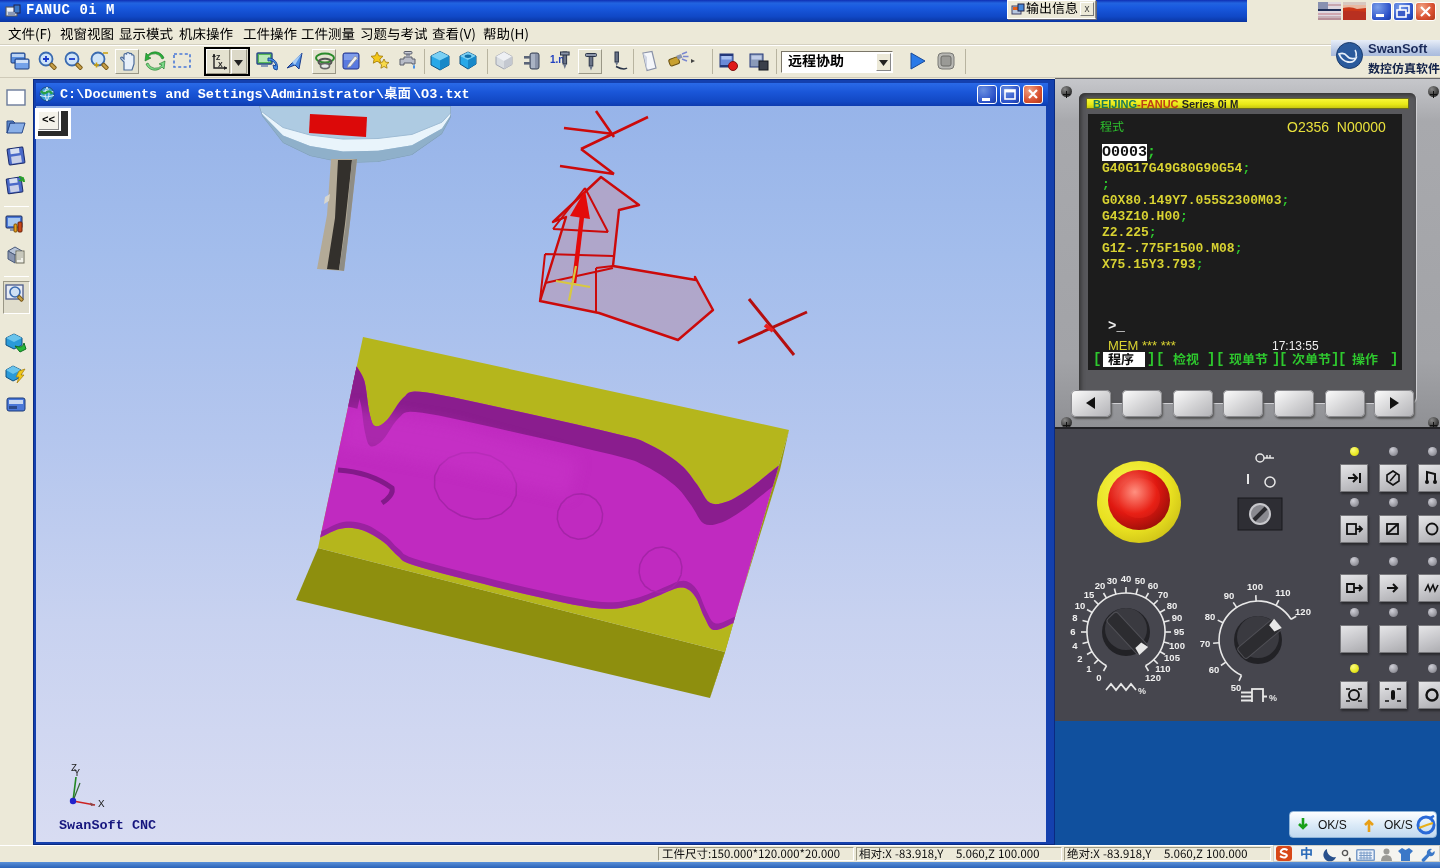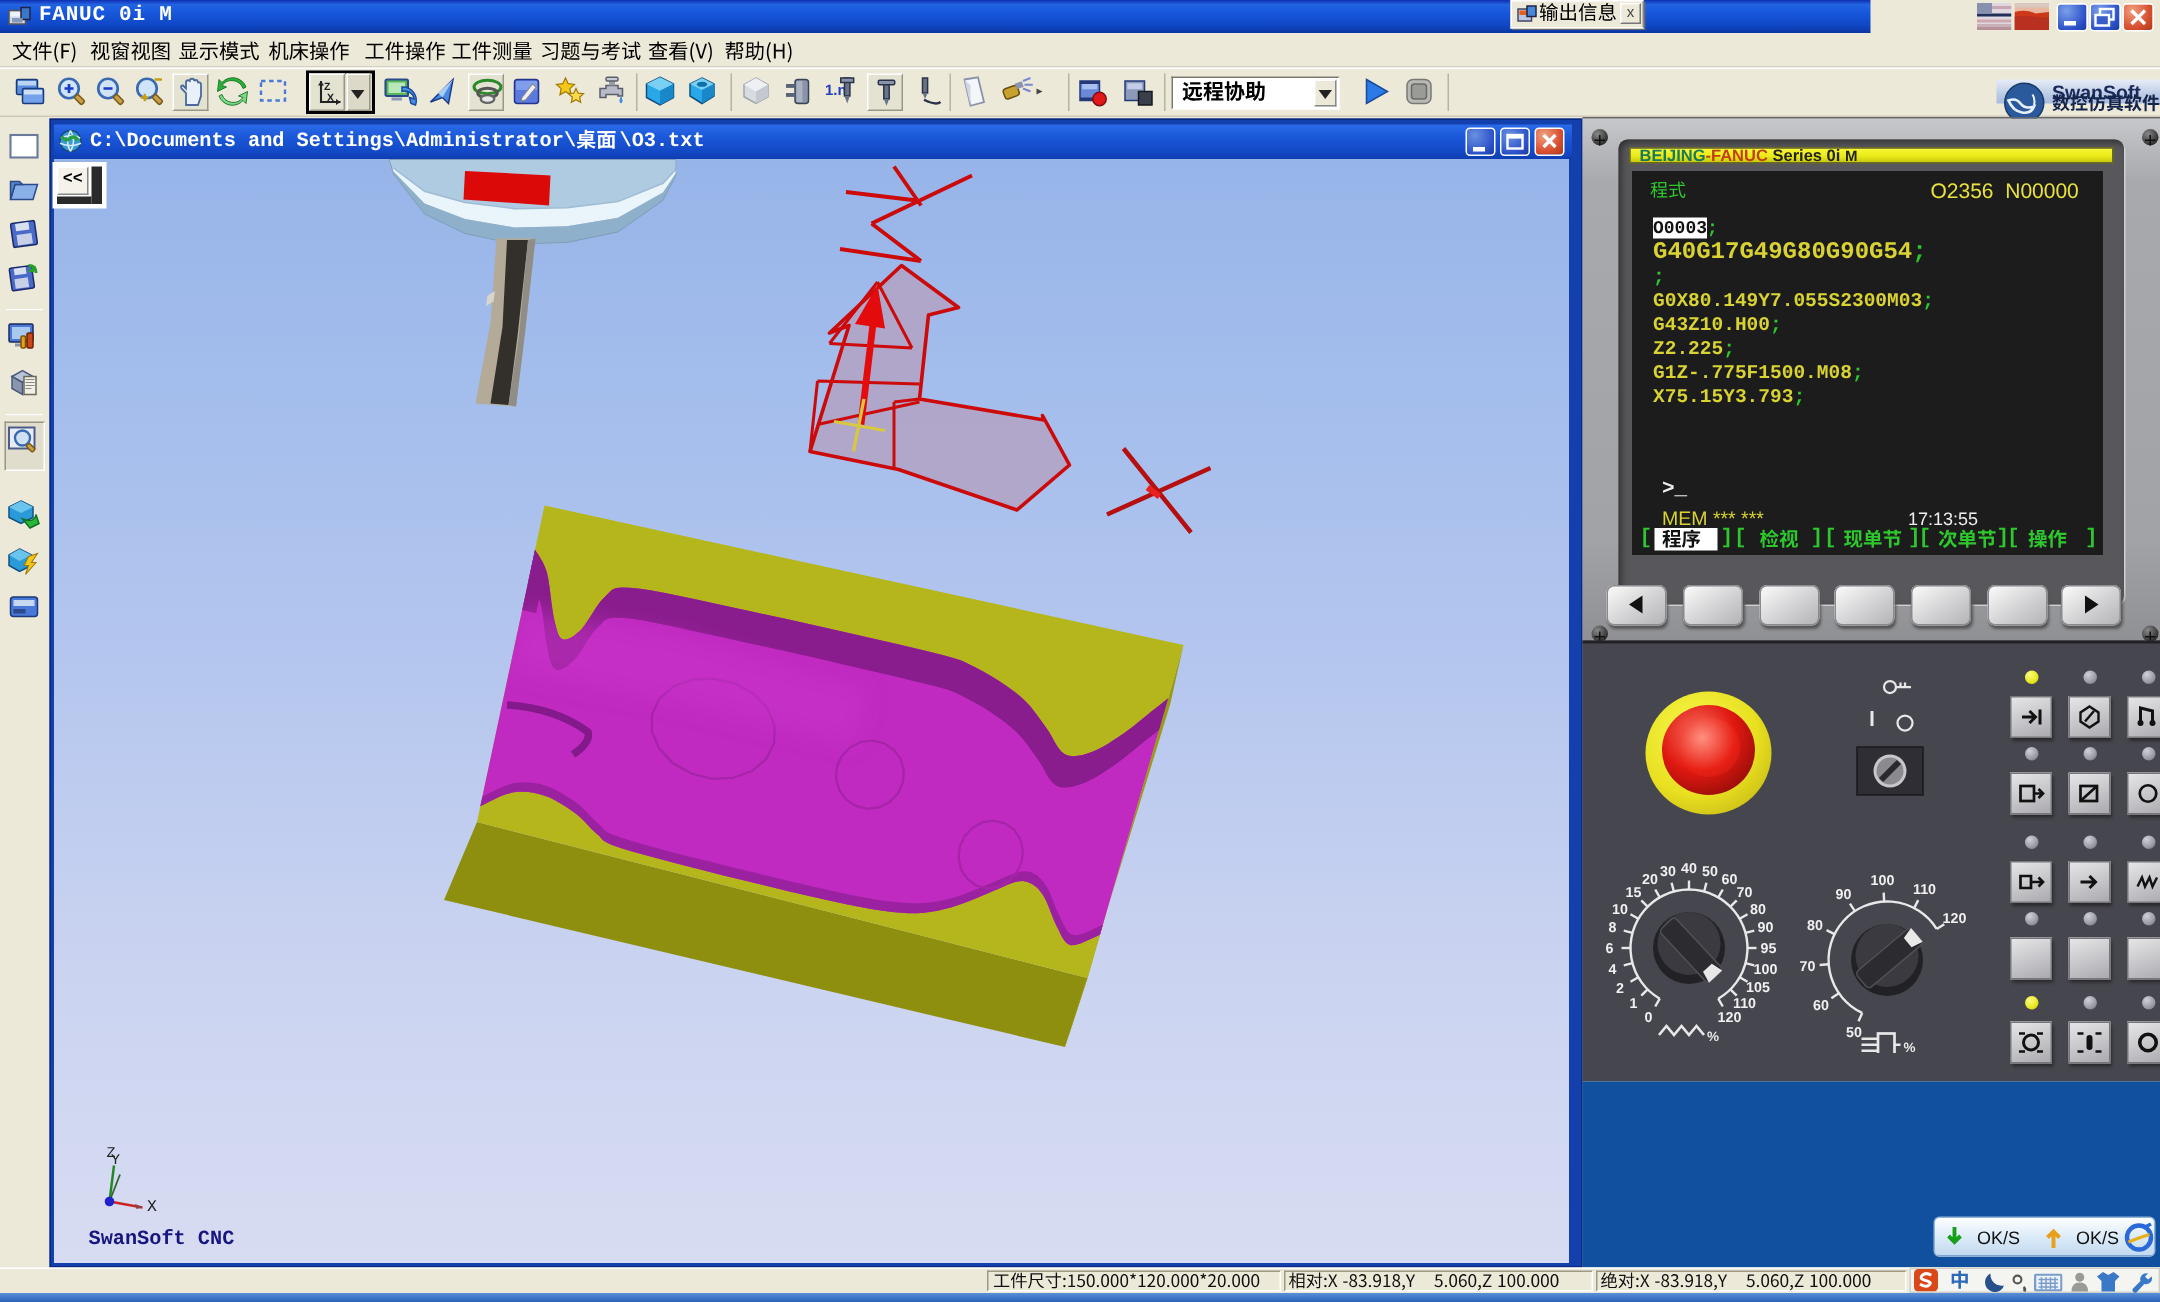--- a/index.html
+++ b/index.html
@@ -250,21 +250,21 @@
     </svg>
   </div>
 <div class="abs" style="left:905px;top:49px;width:24px;height:25px;"><svg width="24" height="24" viewBox="0 0 24 24">
       <path d="M6,4 L20,12 L6,20 Z" fill="#2a7ae8" stroke="#1a4a98"></path>
     </svg></div>
 <div class="abs" style="left:934px;top:49px;width:24px;height:25px;"><svg width="24" height="24" viewBox="0 0 24 24">
       <rect x="4" y="4" width="16" height="16" rx="4" fill="#b8b8b4" stroke="#787874"></rect>
       <rect x="7" y="7" width="10" height="10" rx="2" fill="#9a9a96" stroke="#6a6a66"></rect>
     </svg></div>
 <div class="abs" style="left:965px;top:49px;width:1px;height:25px;background:#b8b4a0"></div>
-<div class="abs" style="left:1331px;top:53px;width:109px;height:16px;background:linear-gradient(180deg,#e8eef8,#bccbe6 60%,#a9bbdc)">
+<div class="abs" style="left:1331px;top:40px;width:109px;height:16px;background:linear-gradient(180deg,#e8eef8,#bccbe6 60%,#a9bbdc)">
 <svg class="abs" style="left:4px;top:1px" width="29" height="29" viewBox="0 0 29 29">
       <circle cx="14.5" cy="14.5" r="13" fill="#2a5a9c" stroke="#1a3a6a"></circle>
       <path d="M4,13 q5,-2 8,2 q3,4 9,2 q-2,5 -8,4 q-6,-1 -9,-8 Z" fill="none" stroke="#e8f0fa" stroke-width="1.8"></path>
       <path d="M20,9 q2,3 1,7" stroke="#e8f0fa" stroke-width="1.4" fill="none"></path>
     </svg>
 <div class="abs" style="left:37px;top:1px;font-size:13px;font-weight:bold;color:#1a2a5a">SwanSoft</div>
   </div>
 <div style="position:absolute;left:1368px;top:62px;">
     <svg width="73" height="14" viewBox="0 -11 73 14" style="display:block">
       <path fill="#14244a" d="M5.1 -10.1C4.9 -9.6 4.6 -8.9 4.3 -8.5L5.2 -8.1C5.5 -8.5 5.9 -9 6.3 -9.6ZM4.5 -2.9C4.3 -2.4 4 -2.1 3.7 -1.7L2.7 -2.2L3 -2.9ZM1 -1.8C1.5 -1.5 2.1 -1.3 2.7 -1C2 -0.5 1.2 -0.2 0.3 -0C0.6 0.2 0.8 0.7 1 1C2 0.7 3 0.3 3.8 -0.3C4.2 -0.1 4.5 0.1 4.7 0.3L5.6 -0.6C5.4 -0.8 5.1 -1 4.7 -1.2C5.4 -1.8 5.8 -2.7 6.1 -3.8L5.3 -4.1L5.1 -4H3.6L3.8 -4.5L2.5 -4.7C2.4 -4.5 2.4 -4.3 2.2 -4H0.7V-2.9H1.6C1.4 -2.4 1.2 -2.1 1 -1.8ZM0.8 -9.6C1.1 -9.1 1.4 -8.5 1.5 -8.1H0.5V-6.9H2.3C1.7 -6.3 1 -5.8 0.3 -5.5C0.5 -5.3 0.8 -4.8 1 -4.5C1.6 -4.8 2.2 -5.3 2.8 -5.9V-4.8H4.1V-6.1C4.6 -5.7 5.1 -5.3 5.3 -5.1L6.1 -6.1C5.9 -6.2 5.2 -6.6 4.6 -6.9H6.4V-8.1H4.1V-10.2H2.8V-8.1H1.6L2.6 -8.5C2.5 -8.9 2.1 -9.5 1.8 -10ZM7.3 -10.2C7.1 -8 6.5 -6 5.6 -4.7C5.9 -4.5 6.4 -4 6.6 -3.8C6.8 -4.1 7.1 -4.5 7.2 -4.9C7.5 -4 7.8 -3.1 8.1 -2.4C7.5 -1.3 6.6 -0.6 5.4 -0C5.6 0.2 6 0.8 6.1 1.1C7.3 0.6 8.1 -0.2 8.8 -1.1C9.3 -0.2 10 0.5 10.8 1C11.1 0.6 11.5 0.1 11.8 -0.2C10.9 -0.7 10.2 -1.4 9.6 -2.4C10.2 -3.5 10.5 -5 10.8 -6.6H11.5V-8H8.3C8.4 -8.6 8.6 -9.3 8.7 -10ZM9.4 -6.6C9.3 -5.6 9.1 -4.7 8.8 -3.9C8.5 -4.8 8.3 -5.7 8.1 -6.6Z M20.1 -6.3C20.8 -5.7 21.9 -4.8 22.4 -4.3L23.3 -5.2C22.7 -5.7 21.6 -6.6 20.9 -7.1ZM13.7 -10.2V-8.1H12.5V-6.7H13.7V-4.2L12.3 -3.8L12.6 -2.4L13.7 -2.8V-0.6C13.7 -0.5 13.6 -0.4 13.5 -0.4C13.3 -0.4 12.9 -0.4 12.5 -0.4C12.7 -0.1 12.8 0.5 12.9 0.9C13.6 0.9 14.2 0.8 14.5 0.6C14.9 0.4 15 0 15 -0.6V-3.3L16.2 -3.7L16 -5L15 -4.7V-6.7H16V-8.1H15V-10.2ZM18.5 -7.1C18 -6.4 17.1 -5.7 16.3 -5.3C16.5 -5 16.9 -4.5 17.1 -4.2H16.8V-3H19.1V-0.6H15.9V0.7H23.7V-0.6H20.5V-3H22.8V-4.2H17.2C18.1 -4.8 19.1 -5.7 19.7 -6.6ZM18.8 -9.9C18.9 -9.6 19.1 -9.2 19.2 -8.8H16.3V-6.6H17.6V-7.6H22.1V-6.7H23.5V-8.8H20.7C20.6 -9.2 20.4 -9.8 20.1 -10.2Z M30.8 -9.9C31 -9.4 31.2 -8.6 31.3 -8.1H27.9V-6.7H29.7C29.6 -4 29.4 -1.5 27.2 0.1C27.6 0.3 28 0.8 28.3 1.1C30 -0.2 30.7 -2 31 -4.1H33.4C33.3 -1.7 33.2 -0.7 32.9 -0.5C32.8 -0.3 32.7 -0.3 32.5 -0.3C32.2 -0.3 31.6 -0.3 31 -0.4C31.2 -0 31.4 0.6 31.5 1C32.1 1 32.8 1 33.1 0.9C33.6 0.9 33.9 0.8 34.2 0.4C34.6 -0.1 34.8 -1.4 34.9 -4.9C35 -5.1 35 -5.5 35 -5.5H31.2L31.2 -6.7H35.6V-8.1H31.6L32.8 -8.5C32.7 -8.9 32.5 -9.7 32.2 -10.3ZM26.9 -10.2C26.3 -8.5 25.3 -6.8 24.2 -5.7C24.5 -5.4 24.9 -4.5 25 -4.2C25.2 -4.4 25.5 -4.7 25.7 -5V1.1H27.1V-7.2C27.6 -8 28 -8.9 28.3 -9.8Z M41.5 -10.2 41.4 -9.4H37V-8.2H41.2L41.1 -7.7H38.2V-2.3H36.6V-1.1H39.9C39.2 -0.7 37.8 -0.2 36.6 0.1C36.9 0.4 37.3 0.8 37.6 1.1C38.7 0.8 40.3 0.2 41.2 -0.3L40.1 -1.1H43.6L42.8 -0.3C44.2 0.1 45.5 0.6 46.3 1.1L47.5 0.1C46.7 -0.3 45.4 -0.8 44.2 -1.1H47.4V-2.3H45.8V-7.7H42.5L42.6 -8.2H47.1V-9.4H42.9L43 -10.1ZM39.6 -2.3V-2.9H44.4V-2.3ZM39.6 -5.4H44.4V-5H39.6ZM39.6 -6.2V-6.7H44.4V-6.2ZM39.6 -4.2H44.4V-3.7H39.6Z M54.8 -10.2C54.6 -8.4 54.2 -6.6 53.4 -5.5C53.7 -5.3 54.3 -4.9 54.5 -4.7C55 -5.4 55.3 -6.2 55.6 -7.2H58.1C58 -6.4 57.8 -5.7 57.7 -5.2L58.8 -4.9C59.1 -5.8 59.4 -7.1 59.6 -8.3L58.7 -8.5L58.5 -8.5H55.9C56.1 -9 56.1 -9.5 56.2 -10ZM55.7 -6.1V-5.5C55.7 -4 55.5 -1.6 53.2 0.1C53.5 0.3 54 0.8 54.3 1.1C55.4 0.2 56.1 -0.8 56.5 -1.9C57 -0.6 57.7 0.4 58.8 1.1C59 0.7 59.5 0.1 59.8 -0.1C58.3 -0.9 57.5 -2.5 57.1 -4.3C57.1 -4.8 57.1 -5.1 57.1 -5.5V-6.1ZM49 -3.7C49.1 -3.8 49.6 -3.9 50 -3.9H51.1V-2.6C50.1 -2.5 49.1 -2.3 48.3 -2.3L48.6 -0.8L51.1 -1.2V1H52.4V-1.4L53.8 -1.7L53.7 -3L52.4 -2.8V-3.9H53.6L53.6 -5.2H52.4V-6.9H51.1V-5.2H50.3C50.6 -5.9 50.9 -6.7 51.2 -7.5H53.7V-8.9H51.7L51.9 -9.9L50.5 -10.2C50.4 -9.7 50.4 -9.3 50.2 -8.9H48.5V-7.5H49.8C49.6 -6.8 49.4 -6.1 49.2 -5.9C49 -5.4 48.8 -5 48.6 -4.9C48.7 -4.6 48.9 -4 49 -3.7Z M63.8 -4.4V-3H67V1.1H68.5V-3H71.6V-4.4H68.5V-6.5H71V-7.9H68.5V-10H67V-7.9H66.1C66.2 -8.3 66.3 -8.8 66.4 -9.3L65 -9.5C64.7 -8.1 64.2 -6.5 63.6 -5.6C63.9 -5.4 64.5 -5.1 64.8 -4.9C65.1 -5.3 65.4 -5.9 65.6 -6.5H67V-4.4ZM62.9 -10.2C62.3 -8.4 61.3 -6.7 60.2 -5.6C60.5 -5.3 60.9 -4.5 61 -4.1C61.2 -4.4 61.5 -4.7 61.7 -5V1.1H63.1V-7.1C63.5 -8 63.9 -8.9 64.3 -9.7Z"></path>
@@ -436,22 +436,22 @@
 <div class="abs" style="left:1428px;top:417px;width:11px;height:11px;border-radius:6px;background:radial-gradient(circle at 35% 30%,#888,#2a2a2a 75%)"><svg width="11" height="11">
       <path d="M2,5.5 h7 M5.5,2 v7" stroke="#111" stroke-width="1"></path>
     </svg></div>
 <div class="abs" style="left:1093px;top:98px;font-size:11px;font-weight:bold;font-family:'Liberation Sans';color:#1a7a5a;letter-spacing:0">BEIJING<span style="color:#c04018">-FANUC</span> <span style="color:#222">Series 0<i style="font-style:normal">i</i></span> <span style="color:#222;font-size:10px">M</span></div>
 <div style="position:absolute;left:1100px;top:120px;">
     <svg width="25" height="14" viewBox="0 -11 25 14" style="display:block">
       <path fill="#2ec82e" d="M6.4 -8.8H10V-6.6H6.4ZM5.5 -9.6V-5.8H10.9V-9.6ZM5.4 -2.5V-1.7H7.7V-0.2H4.6V0.6H11.6V-0.2H8.6V-1.7H11V-2.5H8.6V-4H11.3V-4.8H5.1V-4H7.7V-2.5ZM4.3 -9.9C3.4 -9.5 1.9 -9.2 0.5 -8.9C0.6 -8.7 0.7 -8.4 0.8 -8.2C1.3 -8.3 1.9 -8.4 2.5 -8.5V-6.7H0.6V-5.9H2.4C1.9 -4.5 1.1 -2.9 0.3 -2.1C0.5 -1.8 0.7 -1.5 0.8 -1.2C1.4 -2 2.1 -3.2 2.5 -4.4V0.9H3.4V-4.2C3.8 -3.7 4.3 -3.1 4.5 -2.7L5.1 -3.5C4.8 -3.7 3.8 -4.8 3.4 -5.1V-5.9H4.9V-6.7H3.4V-8.7C4 -8.9 4.5 -9 5 -9.2Z M20.5 -9.5C21.1 -9.1 21.9 -8.4 22.2 -8L22.9 -8.5C22.5 -9 21.7 -9.6 21.1 -10ZM18.8 -10C18.8 -9.3 18.8 -8.6 18.8 -7.8H12.7V-7H18.9C19.2 -2.5 20.2 1 22.2 1C23.1 1 23.4 0.4 23.6 -1.7C23.4 -1.8 23 -2 22.8 -2.2C22.7 -0.6 22.6 0 22.3 0C21.1 0 20.1 -2.9 19.8 -7H23.4V-7.8H19.8C19.8 -8.5 19.7 -9.3 19.7 -10ZM12.7 -0.3 13 0.6C14.5 0.3 16.7 -0.2 18.8 -0.7L18.7 -1.5L16.1 -1V-4.3H18.4V-5.2H13.1V-4.3H15.2V-0.8Z"></path>
     </svg>
   </div>
 <div class="abs" style="left:1287px;top:119px;color:#e8e03c;font-size:14px;font-family:'Liberation Sans'">O2356&nbsp; N00000</div>
-<div class="abs" style="left:1102px;top:145px;font-family:'Liberation Mono';font-weight:bold;font-size:12px;line-height:15px"><span style="background:#fff;color:#111">O0003</span><span style="color:#2ec82e">;</span></div>
-<div class="abs" style="left:1102px;top:161px;font-family:'Liberation Mono';font-weight:bold;font-size:16px;line-height:15px;color:#d8d232">G40G17G49G80G90G54<span style="color:#2ec82e">;</span></div>
+<div class="abs" style="left:1102px;top:145px;font-family:'Liberation Mono';font-weight:bold;font-size:15px;line-height:15px"><span style="background:#fff;color:#111">O0003</span><span style="color:#2ec82e">;</span></div>
+<div class="abs" style="left:1102px;top:161px;font-family:'Liberation Mono';font-weight:bold;font-size:13px;line-height:15px;color:#d8d232">G40G17G49G80G90G54<span style="color:#2ec82e">;</span></div>
 <div class="abs" style="left:1102px;top:177px;font-family:'Liberation Mono';font-weight:bold;font-size:13px;line-height:15px;color:#d8d232"><span style="color:#2ec82e">;</span></div>
 <div class="abs" style="left:1102px;top:193px;font-family:'Liberation Mono';font-weight:bold;font-size:13px;line-height:15px;color:#d8d232">G0X80.149Y7.055S2300M03<span style="color:#2ec82e">;</span></div>
 <div class="abs" style="left:1102px;top:209px;font-family:'Liberation Mono';font-weight:bold;font-size:13px;line-height:15px;color:#d8d232">G43Z10.H00<span style="color:#2ec82e">;</span></div>
 <div class="abs" style="left:1102px;top:225px;font-family:'Liberation Mono';font-weight:bold;font-size:13px;line-height:15px;color:#d8d232">Z2.225<span style="color:#2ec82e">;</span></div>
 <div class="abs" style="left:1102px;top:241px;font-family:'Liberation Mono';font-weight:bold;font-size:13px;line-height:15px;color:#d8d232">G1Z-.775F1500.M08<span style="color:#2ec82e">;</span></div>
 <div class="abs" style="left:1102px;top:257px;font-family:'Liberation Mono';font-weight:bold;font-size:13px;line-height:15px;color:#d8d232">X75.15Y3.793<span style="color:#2ec82e">;</span></div>
 <div class="abs" style="left:1108px;top:318px;color:#eee;font-family:'Liberation Mono';font-weight:bold;font-size:14px">&gt;_</div>
 <div class="abs" style="left:1108px;top:338px;color:#d8d232;font-size:13px;font-family:'Liberation Sans'">MEM *** ***</div>
 <div class="abs" style="left:1272px;top:339px;color:#eee;font-size:12px;font-family:'Liberation Sans'">17:13:55</div>
 <div class="abs" style="left:1093px;top:351px;color:#2ec82e;font-size:14px;font-weight:bold;font-family:'Liberation Mono'">[</div>

